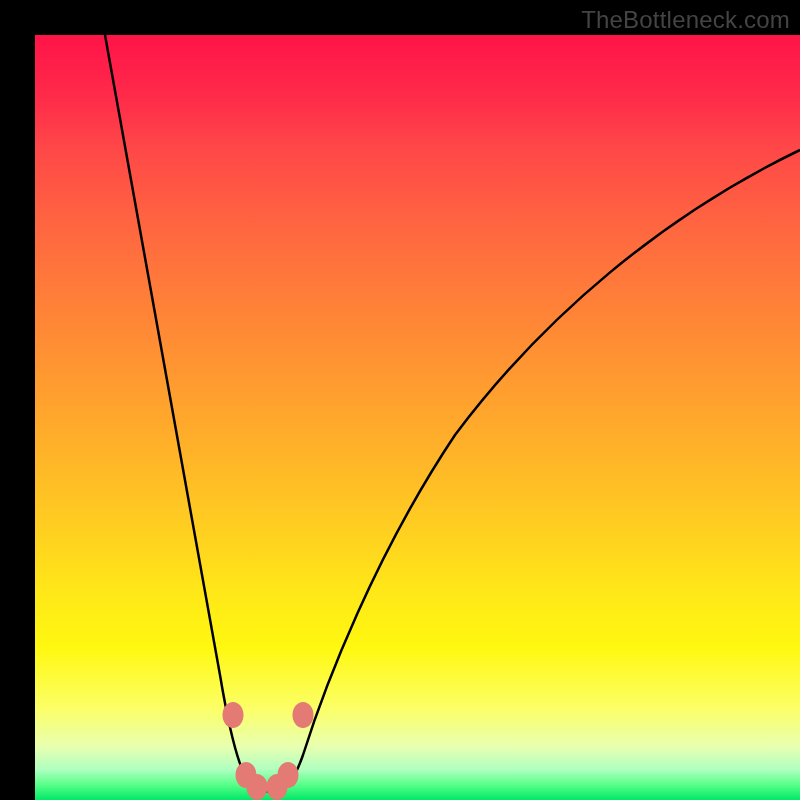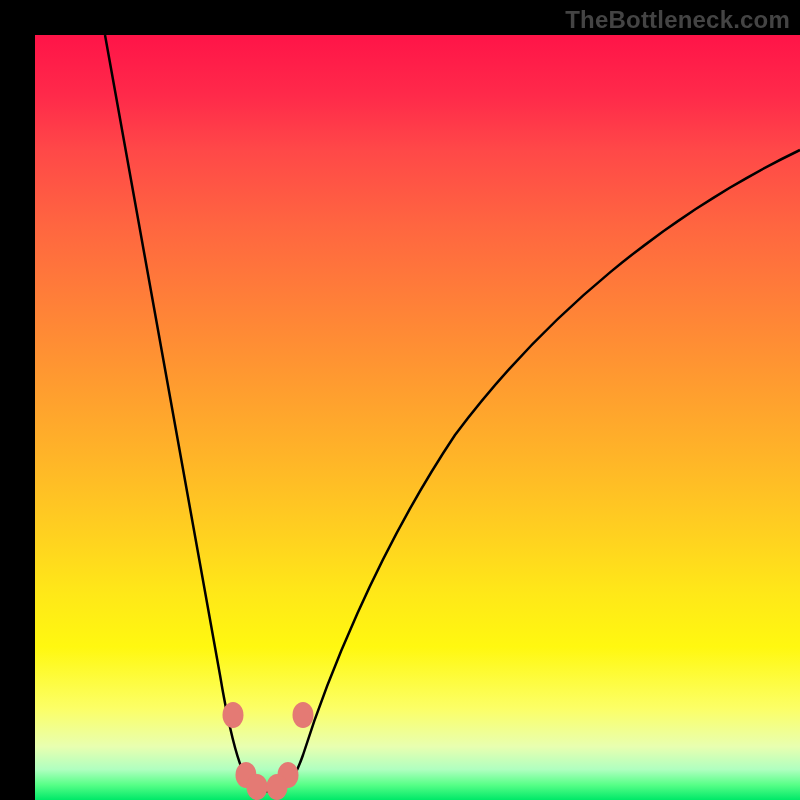--- a/index.html
+++ b/index.html
@@ -27,21 +27,21 @@
       #b0ffc0 96%,
       #58ff88 98%,
       #00e868 100%);
   }
   .watermark {
     position: absolute;
     top: 6px;
     right: 10px;
     color: #444;
     font-size: 24px;
-    font-weight: 700;
+    font-weight: 400;
     letter-spacing: 0.2px;
   }
   svg.curve {
     position: absolute;
     left: 0;
     top: 0;
     width: 765px;
     height: 765px;
   }
   .dot {

